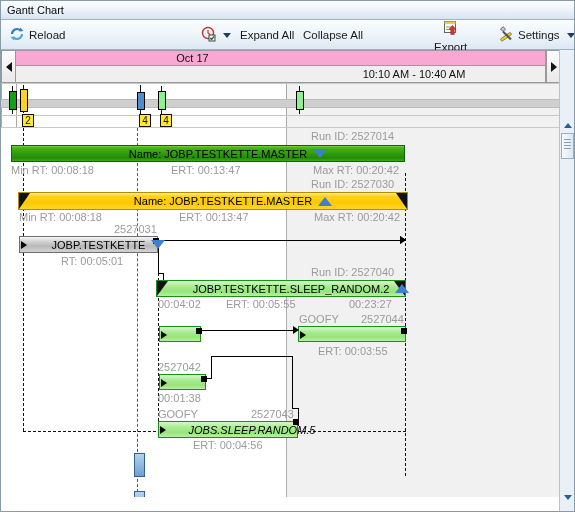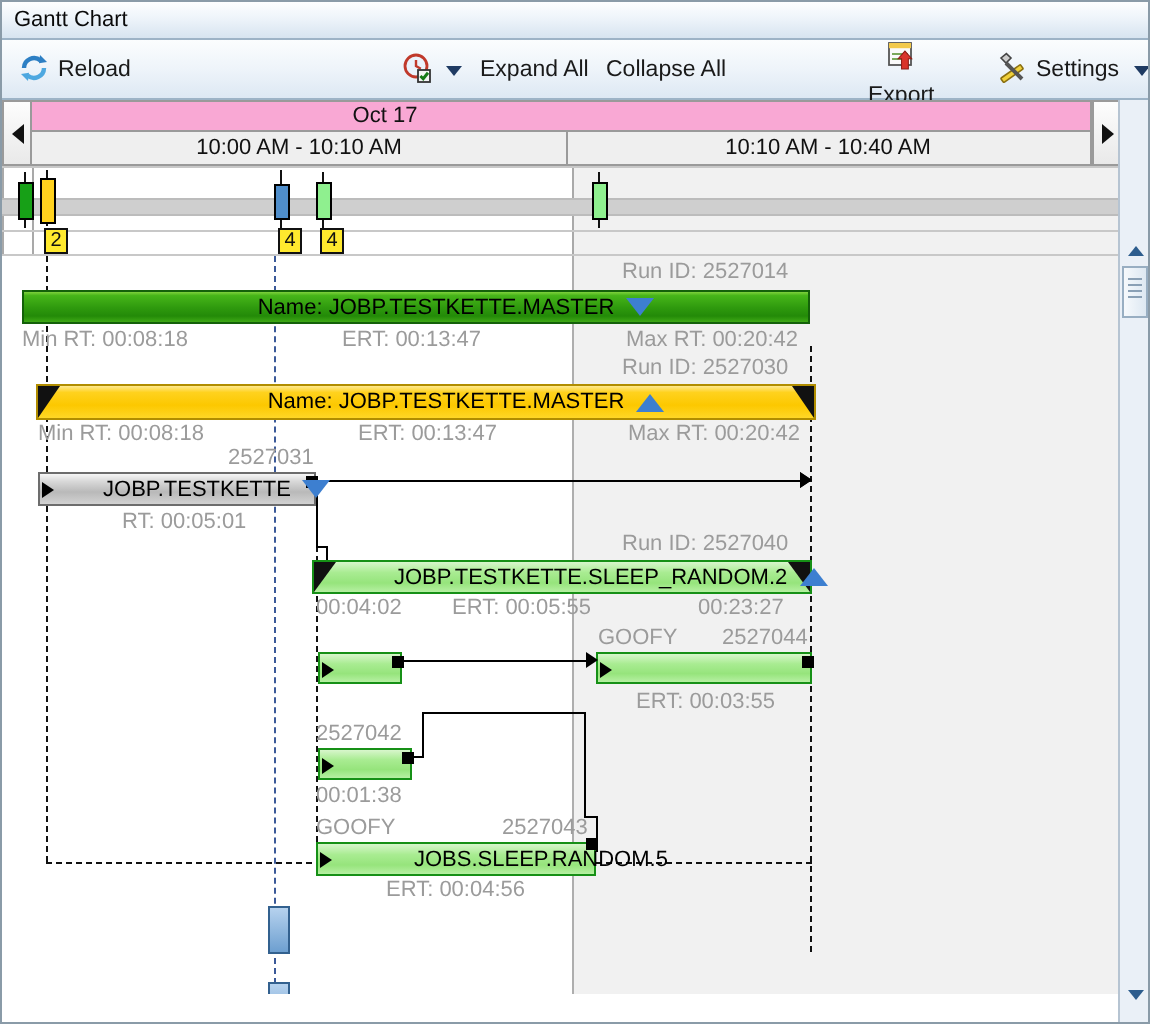--- a/index.html
+++ b/index.html
@@ -142,21 +142,20 @@
     background: linear-gradient(to bottom,#ffe98e 0%, #ffd21e 20%, #fcc800 60%, #ffd726 100%);
     border:1px solid #b18d00;
   }
   .bar-gray {
     background: linear-gradient(to bottom,#f6f6f6 0%, #d8d8d8 25%, #b9b9b9 60%, #d2d2d2 100%);
     border:1px solid #6d6d6d;
   }
   .bar-lgreen {
     background: linear-gradient(to bottom,#d8f6cc 0%, #a9ec92 35%, #96e47c 70%, #b6f0a2 100%);
     border:1px solid #169016;
-    justify-content:space-between;
   }
   .bar-text { position:relative; z-index:3; }
 
   .tri-down {
     width:0;height:0;margin-left:6px;
     border-left:7px solid transparent;border-right:7px solid transparent;
     border-top:9px solid #3d7fd0;
     position:relative; z-index:3;
   }
   .tri-up {
@@ -274,21 +273,20 @@
   </div>
 
   <div class="rulerwrap">
     <div class="ruler-arrow-l">
       <span class="tri-l"></span>
     </div>
     <div class="ruler-top">
       <span>Oct 17</span>
     </div>
     <div class="ruler-bot">
-      <div class="ruler-cell c1">10:00 AM - 10:10 AM</div>
       <div class="ruler-cell c2">10:10 AM - 10:40 AM</div>
     </div>
     <div class="ruler-arrow-r">
       <span class="tri-r"></span>
     </div>
   </div>
 
   <div class="strip">
     <div class="shade-right"></div>
     <div class="vline" style="left:0px;"></div>
@@ -407,21 +405,21 @@
 
     <div class="link" style="left:205px; top:250px; width:6px; height:1px;"></div>
     <div class="link" style="left:210px; top:228px; width:1px; height:23px;"></div>
     <div class="link" style="left:210px; top:228px; width:82px; height:1px;"></div>
     <div class="link" style="left:291px; top:228px; width:1px; height:52px;"></div>
     <div class="link" style="left:291px; top:280px; width:7px; height:1px;"></div>
     <div class="link" style="left:297px; top:280px; width:1px; height:18px;"></div>
 
     <div class="lbl" style="left:157px; top:280px;">GOOFY</div>
     <div class="lbl" style="left:250px; top:280px;">2527043</div>
-    <div class="bar bar-lgreen" style="left:157px; top:293px; width:140px; height:17px;">
+    <div class="bar bar-lgreen" style="left:157px; top:293px; width:140px; height:17px;font-style:italic;">
       <span class="arrow-head" style="left:1px; top:4px;"></span>
       <span class="bar-text" style="margin-left:8px;">JOBS.SLEEP.RANDOM.5</span>
     </div>
     <div class="sq" style="left:292px; top:291px;"></div>
     <div class="lbl" style="left:192px; top:311px;">ERT: 00:04:56</div>
 
     <div style="position:absolute; left:133px; top:325px; width:9px; height:22px;
                 background:linear-gradient(to bottom,#b6d2ee,#6d9fd0);
                 border:1px solid #33618f;"></div>
     <div style="position:absolute; left:133px; top:363px; width:9px; height:22px;

